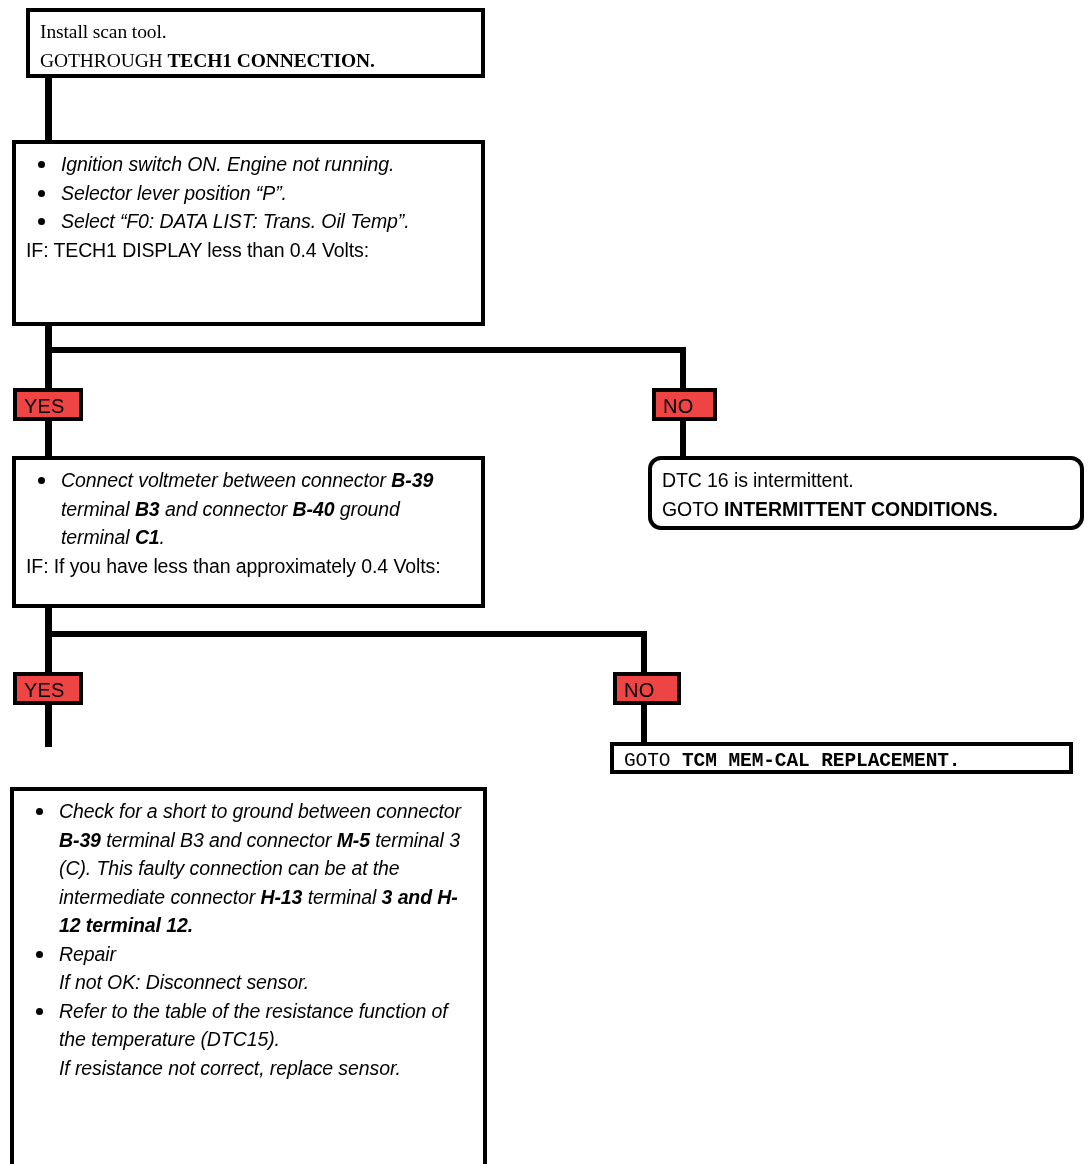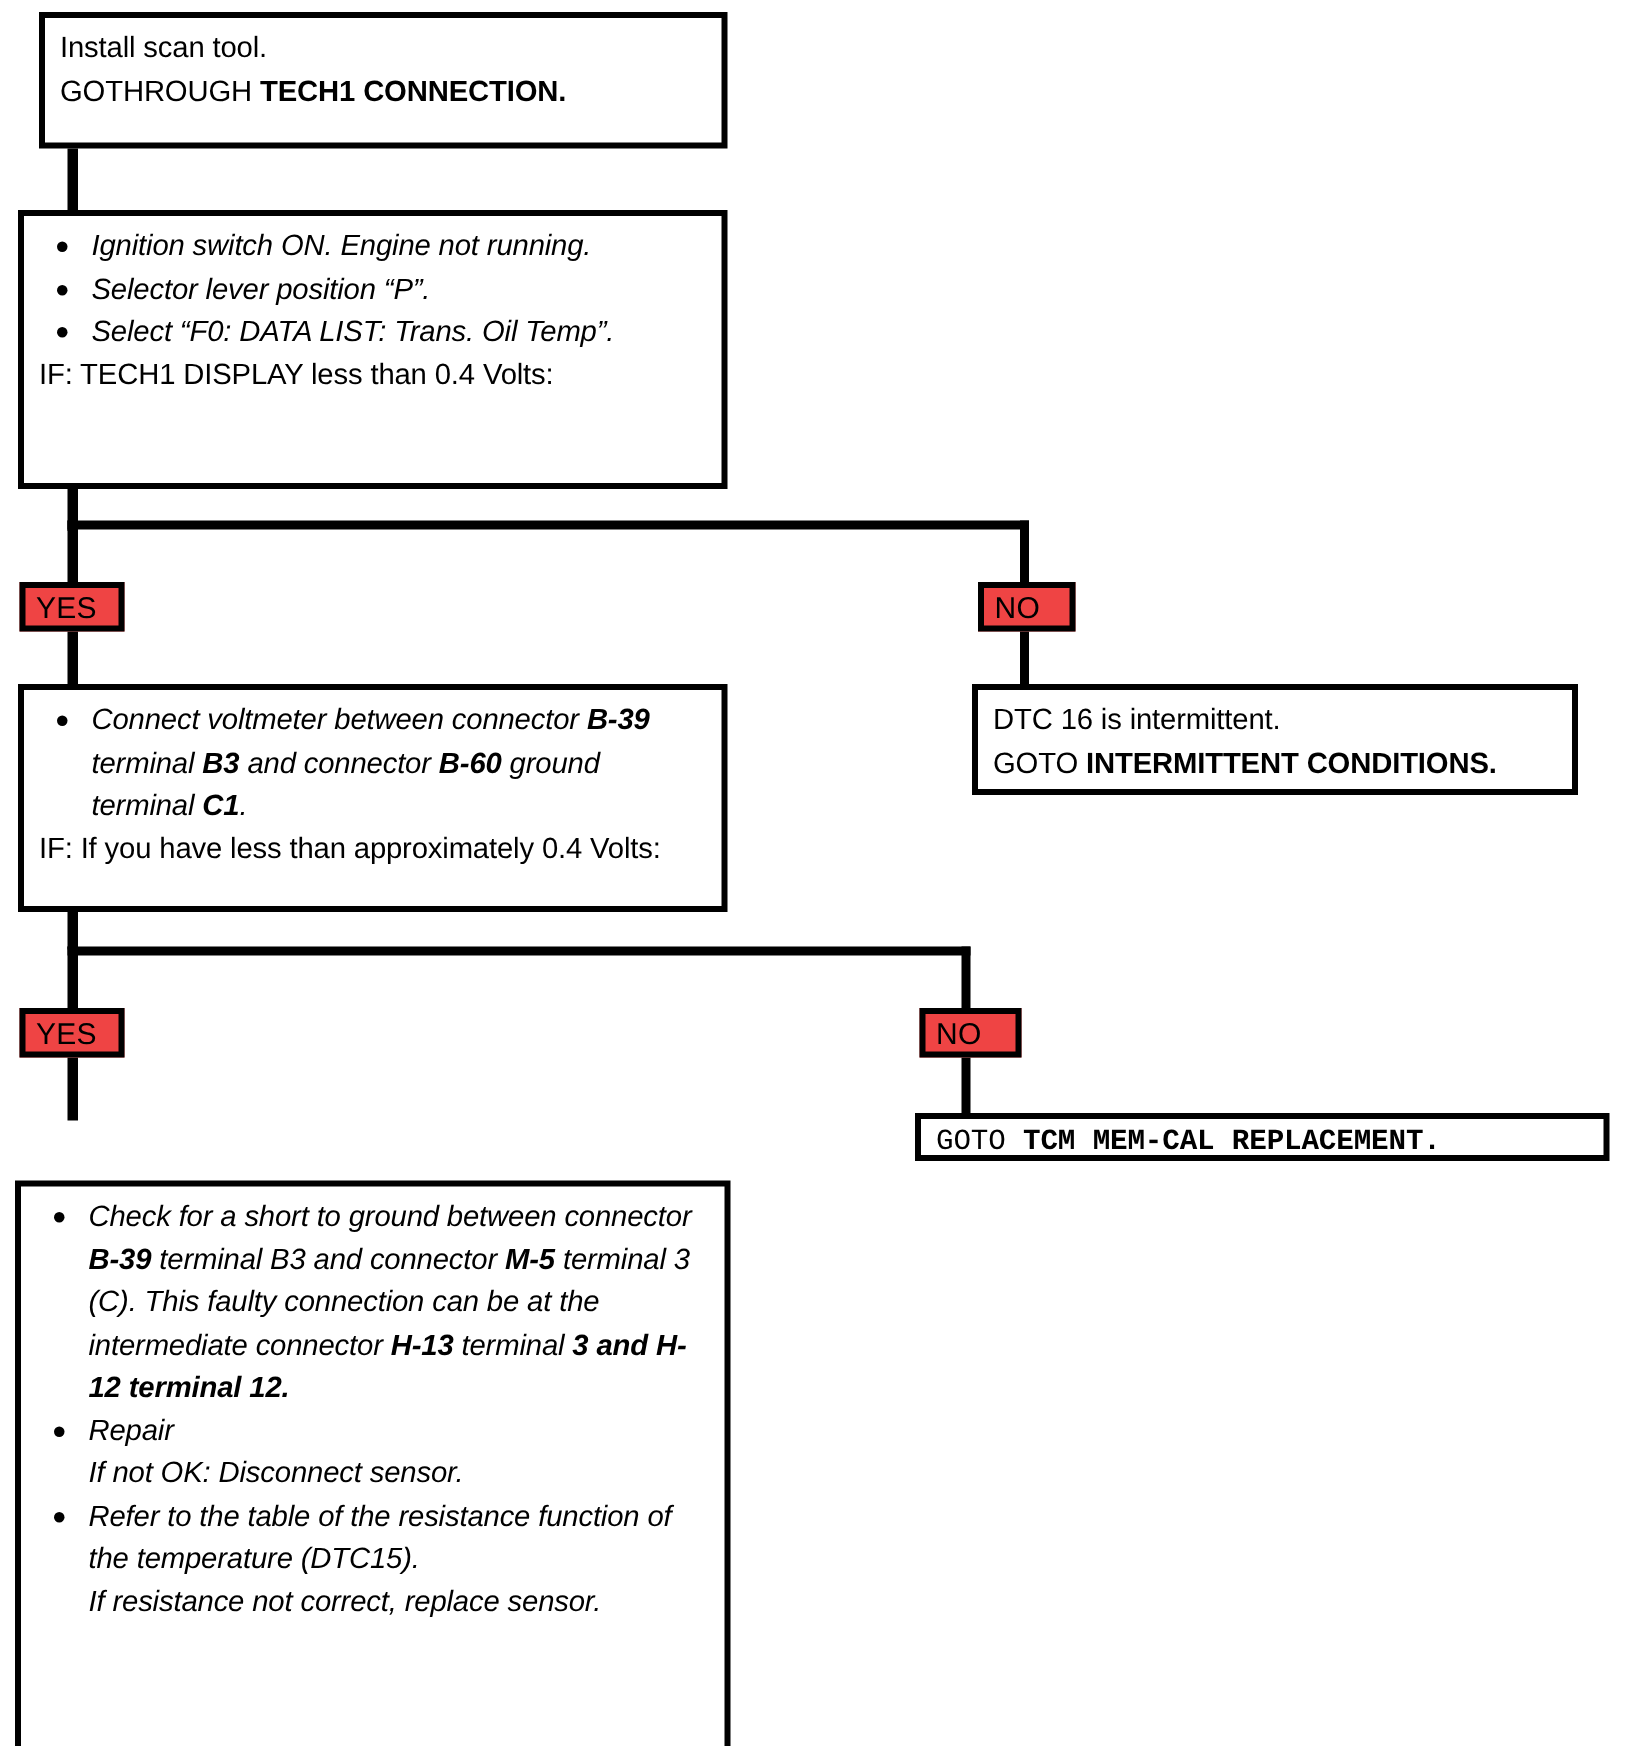--- a/index.html
+++ b/index.html
@@ -52,25 +52,25 @@
     position:absolute;
     left:12px;top:11px;
     width:7px;height:7px;
     background:#000;
     border-radius:50%;
   }
   .plain{padding-left:0;}
   .b{font-weight:bold;}
 
   
-  #box-install     {left:26px; top:8px;   width:459px; height:91px;}
+  #box-install     {left:26px; top:8px;   width:459px; height:70px;font-family:Liberation Serif, serif;}
   #box-ignition    {left:12px; top:140px; width:473px; height:186px;}
   #box-voltmeter   {left:12px; top:456px; width:473px; height:152px;}
   #box-shortcheck  {left:10px; top:787px; width:477px; height:524px;}
-  #box-intermittent{left:648px;top:456px; width:404px; height:74px;}
+  #box-intermittent{left:648px;top:456px; width:436px; height:74px;border-radius:13px;}
   #box-memcal      {left:610px;top:742px; width:463px; height:32px;}
 
   #tag-yes-1{left:13px; top:388px; width:70px; height:33px;}
   #tag-no-1 {left:652px;top:388px; width:65px; height:33px;}
   #tag-yes-2{left:13px; top:672px; width:70px; height:33px;}
   #tag-no-2 {left:613px;top:672px; width:68px; height:33px;}
 </style>
 </head>
 <body>
 
@@ -125,21 +125,21 @@
   </div>
 
   <div class="tag" id="tag-no-1">
     <span>NO</span>
   </div>
 
   <div class="box" id="box-voltmeter">
     <div class="pad">
       <ul class="bl">
         <li>
-          <span>Connect voltmeter between connector </span><span class="b">B-39</span><span> terminal </span><span class="b">B3</span><span> and connector </span><span class="b">B-60</span><span> ground terminal </span><span class="b">C1</span><span>.</span>
+          <span>Connect voltmeter between connector </span><span class="b">B-39</span><span> terminal </span><span class="b">B3</span><span> and connector </span><span class="b">B-40</span><span> ground terminal </span><span class="b">C1</span><span>.</span>
         </li>
       </ul>
       <div class="plain">IF: If you have less than approximately 0.4 Volts:</div>
     </div>
   </div>
 
   <div class="box" id="box-intermittent">
     <div class="pad">
       <div>DTC 16 is intermittent.</div>
       <div><span>GOTO </span><span class="b">INTERMITTENT CONDITIONS.</span></div>

